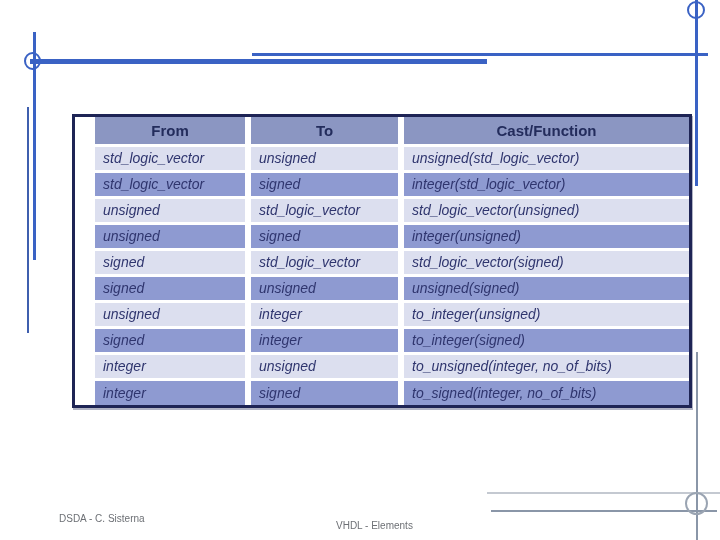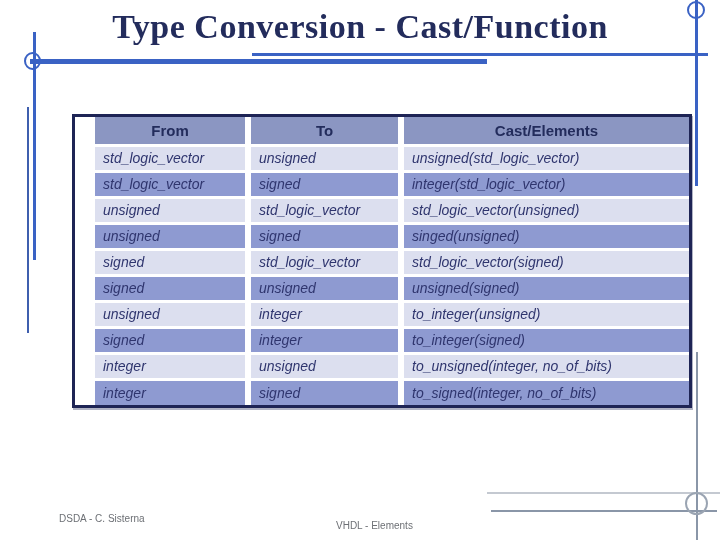--- a/index.html
+++ b/index.html
@@ -122,34 +122,33 @@
   <div class="deco circle-left"></div>
   <div class="deco accent hline-title-thin"></div>
   <div class="deco accent hline-title-thick"></div>
   <div class="deco accent vline-right-top"></div>
   <div class="deco circle-right-top"></div>
   <div class="deco gray-vline"></div>
   <div class="deco gray-hline-light"></div>
   <div class="deco gray-hline-dark"></div>
   <div class="deco gray-circle"></div>
 
-  <div class="title">Type Conversion - Cast/Function</div>
 
   <div class="tablewrap">
     <table class="conv">
       <colgroup>
         <col style="width:153px">
           <col style="width:153px">
           <col style="width:288px">
       </colgroup>
       <thead>
         <tr>
           <th>From</th>
           <th>To</th>
-          <th>Cast/Elements</th>
+          <th>Cast/Function</th>
         </tr>
       </thead>
       <tbody>
         <tr>
           <td>std_logic_vector</td>
           <td>unsigned</td>
           <td>unsigned(std_logic_vector)</td>
         </tr>
         <tr>
           <td>std_logic_vector</td>
@@ -157,21 +156,21 @@
           <td>integer(std_logic_vector)</td>
         </tr>
         <tr>
           <td>unsigned</td>
           <td>std_logic_vector</td>
           <td>std_logic_vector(unsigned)</td>
         </tr>
         <tr>
           <td>unsigned</td>
           <td>signed</td>
-          <td>singed(unsigned)</td>
+          <td>integer(unsigned)</td>
         </tr>
         <tr>
           <td>signed</td>
           <td>std_logic_vector</td>
           <td>std_logic_vector(signed)</td>
         </tr>
         <tr>
           <td>signed</td>
           <td>unsigned</td>
           <td>unsigned(signed)</td>

